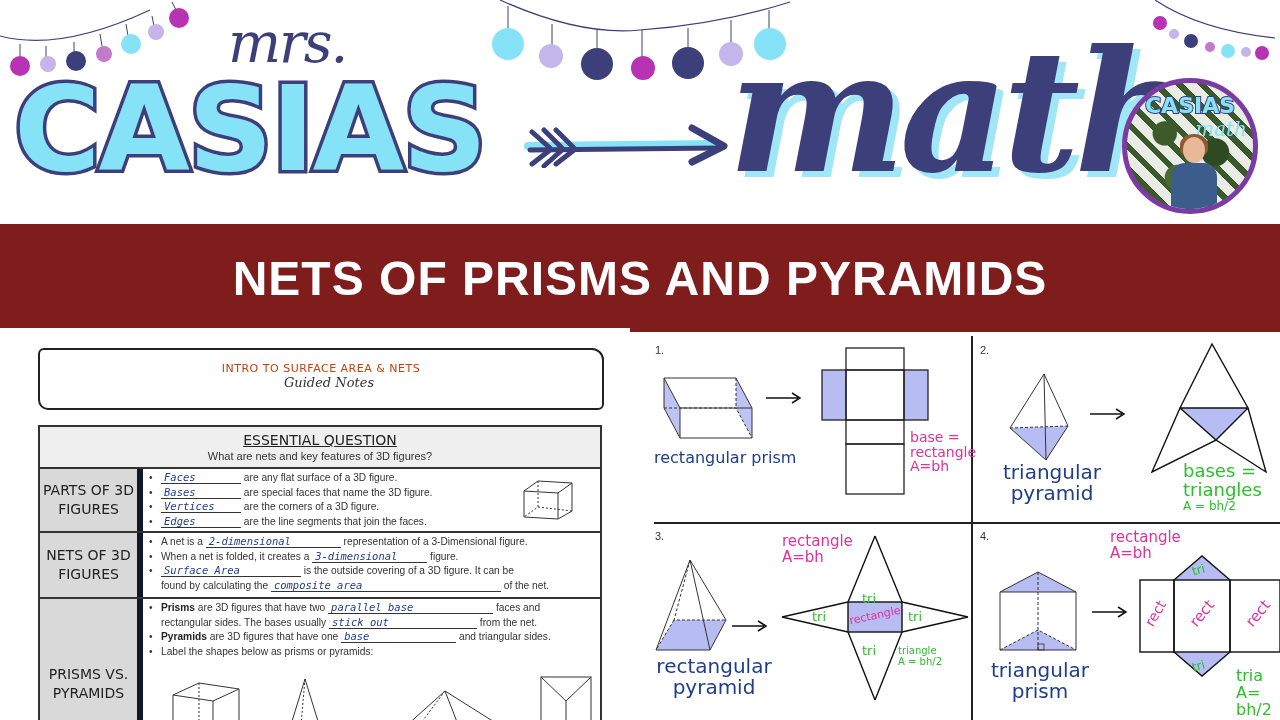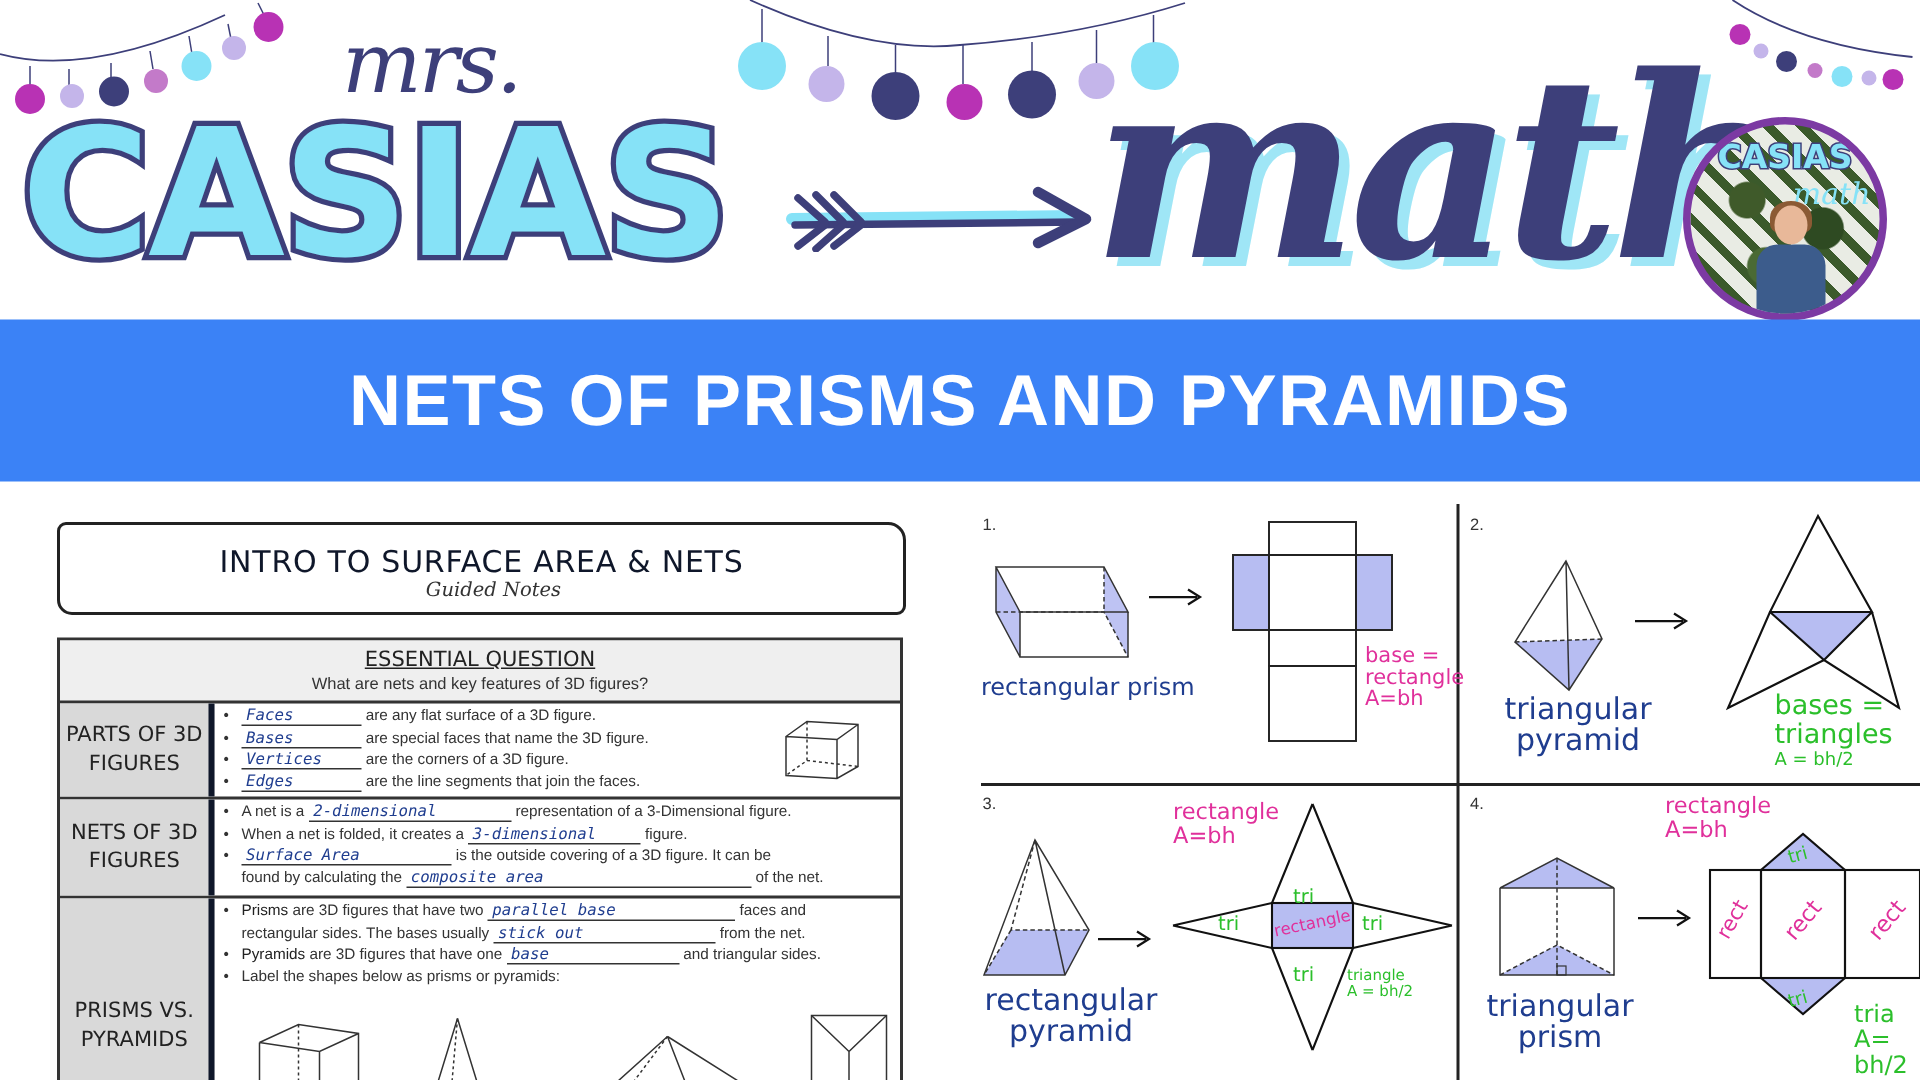--- a/index.html
+++ b/index.html
@@ -21,47 +21,47 @@
 
   .avatar { position: absolute; left: 1122px; top: 78px; width: 136px; height: 136px; border-radius: 50%; border: 5px solid #7c3aa3; overflow: hidden;
     background: radial-gradient(circle at 30% 40%, #3f5a2a 0 10%, transparent 11%), radial-gradient(circle at 70% 55%, #2e4a22 0 12%, transparent 13%), radial-gradient(circle at 40% 75%, #4a6a34 0 10%, transparent 11%), repeating-linear-gradient(45deg, #e9ece4 0 10px, #3b5a2b 10px 16px); }
   .avatar .av-title { position: absolute; left: 0; top: 10px; width: 100%; text-align: center; font-family: "DejaVu Sans", sans-serif; font-weight: bold; font-size: 22px; color: #86e2f7; -webkit-text-stroke: 2px #3d3f7a; paint-order: stroke fill; }
   .avatar .av-sub { position: absolute; right: 6px; top: 34px; font-family: "DejaVu Serif", serif; font-style: italic; font-size: 20px; color: #86e2f7; }
   .avatar .person { position: absolute; left: 44px; top: 54px; width: 46px; height: 90px; }
   .avatar .head { position: absolute; left: 12px; top: 0; width: 22px; height: 26px; border-radius: 50%; background: #e8b899; }
   .avatar .hair { position: absolute; left: 9px; top: -3px; width: 28px; height: 22px; border-radius: 50% 50% 30% 30%; background: #8b5a34; }
   .avatar .body { position: absolute; left: 0; top: 26px; width: 46px; height: 64px; border-radius: 14px 14px 0 0; background: #3c5c8c; }
 
-  .banner { position: absolute; left: 0; top: 213px; width: 1280px; height: 108px; background: #3b82f6; display: flex; align-items: center; justify-content: center; }
+  .banner { position: absolute; left: 0; top: 224px; width: 1280px; height: 108px; background: #7f1d1d; display: flex; align-items: center; justify-content: center; }
   .banner-title { color: #ffffff; font-family: "Liberation Sans", sans-serif; font-weight: bold; font-size: 48px; letter-spacing: 1px; }
 
   
   .sheet { position: absolute; left: 0; top: 328px; width: 630px; height: 392px; background: #fff; }
   .title-box { position: absolute; left: 38px; top: 20px; width: 566px; height: 62px; border: 2.5px solid #222; border-radius: 6px 12px 6px 10px; text-align: center; }
-  .title-box .t1 { margin-top: 12px; font-family: "DejaVu Sans", sans-serif; font-size: 20px; color: #0f172a; letter-spacing: 0.5px; }
+  .title-box .t1 { margin-top: 12px; font-family: "DejaVu Sans", sans-serif; font-size: 11px; color: #c2410c; letter-spacing: 0.5px; }
   .title-box .t2 { font-family: "DejaVu Serif", serif; font-style: italic; font-size: 13px; color: #333; margin-left: 16px; }
 
   .notes { position: absolute; left: 38px; top: 97px; width: 564px; height: 300px; border: 2px solid #333; }
   .eq { height: 42px; background: #efefef; border-bottom: 2px solid #333; text-align: center; }
   .eq-title { display: inline-block; margin-top: 5px; font-family: "DejaVu Sans", sans-serif; font-size: 14px; color: #222; text-decoration: underline; }
   .eq-q { font-size: 11px; color: #333; margin-top: 1px; }
 
   .row { display: flex; border-bottom: 2px solid #333; }
   .row:last-child { border-bottom: none; }
-  .row-label { width: 103px; background: #d9d9d9; border-right: 4px solid #0f172a; display: flex; align-items: center; justify-content: center; text-align: center; font-family: "DejaVu Sans", sans-serif; font-size: 14px; color: #222; line-height: 1.35; }
+  .row-label { width: 103px; background: #d9d9d9; border-right: 6px solid #0f172a; display: flex; align-items: center; justify-content: center; text-align: center; font-family: "DejaVu Sans", sans-serif; font-size: 14px; color: #222; line-height: 1.35; }
   .row-body { flex: 1; padding: 2px 6px; font-size: 10.2px; color: #333; position: relative; }
   .row-1 { height: 64px; }
   .row-2 { height: 66px; }
   .row-3 { height: 130px; }
   .row-3 .row-label { padding-top: 40px; }
   .line { line-height: 14.5px; white-space: nowrap; }
   .line .b { display: inline-block; width: 12px; }
   .blank { display: inline-block; border-bottom: 1px solid #333; font-family: "DejaVu Sans Mono", monospace; color: #1f3d8f; font-size: 10.5px; line-height: 11px; padding-left: 3px; font-style: italic; }
   .indent { padding-left: 12px; }
-  .bold { font-weight: normal; color: #222; }
+  .bold { font-weight: bold; color: #222; }
 
   .cube-ico { position: absolute; right: 26px; top: 8px; }
 
   .shapes-row { position: absolute; left: 16px; top: 76px; width: 440px; height: 60px; }
 
   
   .examples { position: absolute; left: 640px; top: 334px; width: 640px; height: 386px; }
   .hline { position: absolute; left: 14px; top: 188px; width: 626px; height: 2px; background: #222; }
   .vline { position: absolute; left: 331px; top: 2px; width: 2px; height: 384px; background: #222; }
   .qnum { position: absolute; font-size: 11px; color: #333; }

